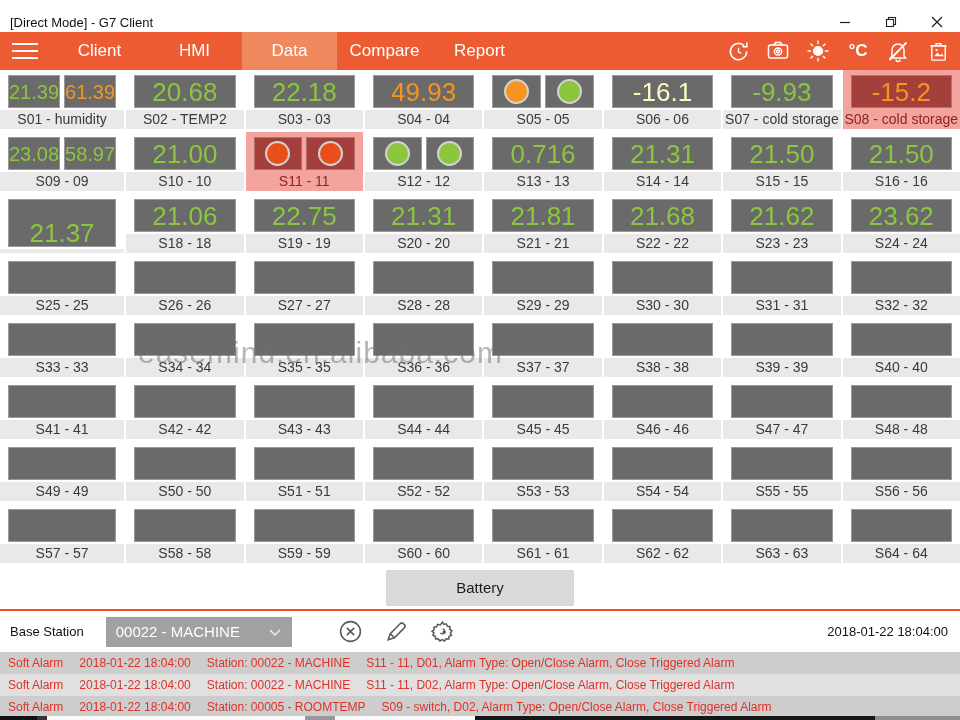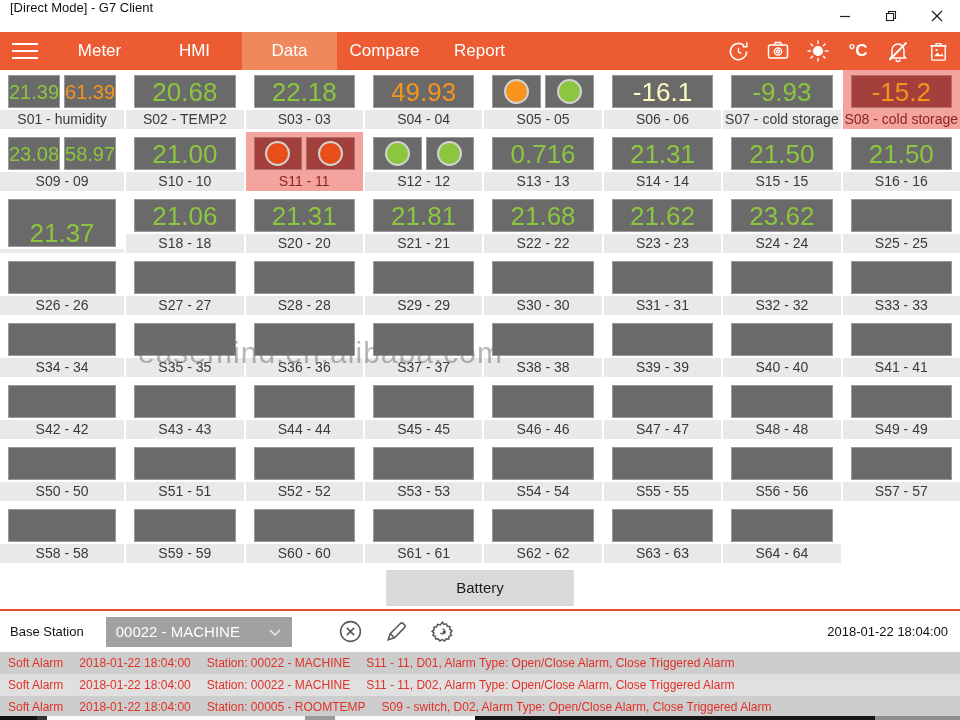--- a/index.html
+++ b/index.html
@@ -1,21 +1,21 @@
 <!DOCTYPE html>
 <html><head>
 <meta charset="utf-8">
 <style>
   * { margin:0; padding:0; box-sizing:border-box; }
   html,body { width:960px; height:720px; overflow:hidden; }
   body { font-family:"Liberation Sans", sans-serif; background:#fff; position:relative; }
 
   
   .titlebar { position:absolute; top:0; left:0; width:960px; height:44px; background:#fff;
-              display:flex; font-size:13px; color:#111; }
+              display:flex; align-items:center; font-size:13px; color:#111; }
   .titlebar .title { padding-left:10px; }
   .win-controls { margin-left:auto; display:flex; height:32px; }
   .win-btn { width:46px; height:32px; display:flex; align-items:center; justify-content:center; color:#222; }
 
   
   .nav { position:absolute; top:32px; left:0; width:960px; height:38px; background:#ED5B32;
          display:flex; align-items:center; color:#fff; }
   .hamburger { width:26px; margin:0 14px 0 12px; cursor:pointer; }
   .hamburger div { height:2px; background:#fff; margin:5px 0; }
   .nav-item { width:95px; height:38px; line-height:38px; text-align:center; font-size:17px; cursor:pointer; }
@@ -98,21 +98,21 @@
     </div>
   </div>
 </div>
 
 <div class="nav">
   <div class="hamburger">
       <div></div>
       <div></div>
       <div></div>
     </div>
-  <div class="nav-item">Meter</div>
+  <div class="nav-item">Client</div>
   <div class="nav-item">HMI</div>
   <div class="nav-item active">Data</div>
   <div class="nav-item">Compare</div>
   <div class="nav-item">Report</div>
   <div class="nav-icons">
     <div class="nicon">
       <svg width="23" height="23" viewBox="0 0 24 24" fill="none" stroke="#fff" stroke-width="1.6">
         <path d="M20.5 12a8.5 8.5 0 1 1-2.6-6.1"></path>
           <polyline points="20.7,2.5 20.7,7 16.2,7" fill="none"></polyline>
         <polyline points="12,8 12,12.5 15,14" stroke-width="1.4"></polyline>
@@ -313,20 +313,28 @@
       </div>
       <div class="cell-label">S17 - 17</div>
     </div>
     <div class="cell">
       <div class="zone">
         <div class="box">
           <span class="val" style="color: rgb(140, 198, 62);">21.06</span>
         </div>
       </div>
       <div class="cell-label">S18 - 18</div>
+    </div>
+    <div class="cell">
+      <div class="zone">
+        <div class="box">
+          <span class="val" style="color: rgb(140, 198, 62);">22.75</span>
+        </div>
+      </div>
+      <div class="cell-label">S19 - 19</div>
     </div>
     <div class="cell">
       <div class="zone">
         <div class="box">
           <span class="val" style="color: rgb(140, 198, 62);">21.31</span>
         </div>
       </div>
       <div class="cell-label">S20 - 20</div>
     </div>
     <div class="cell">

